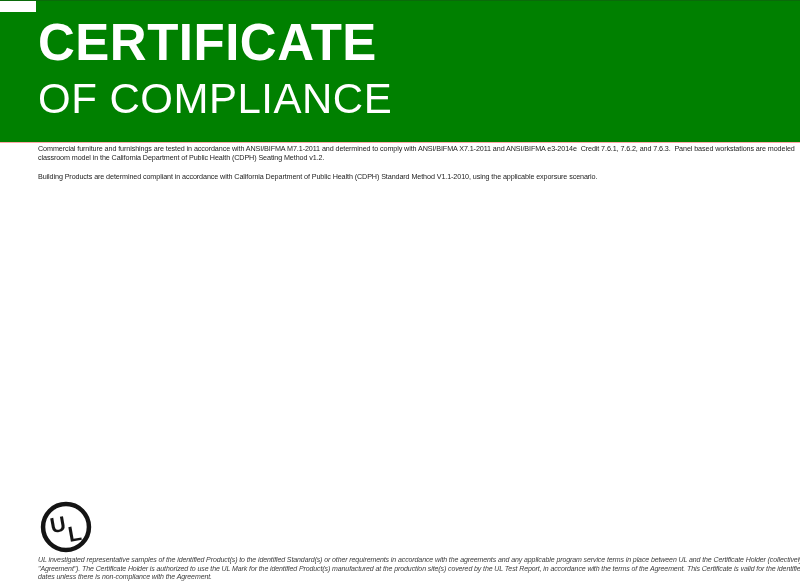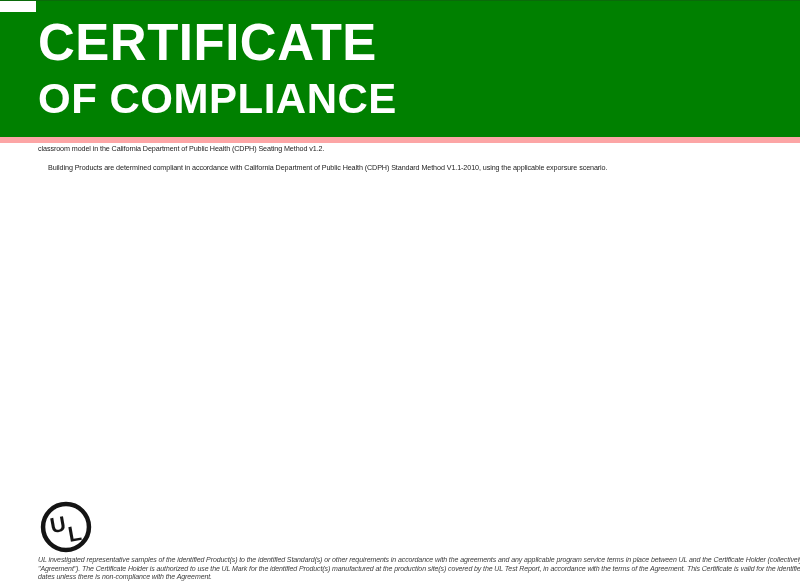--- a/index.html
+++ b/index.html
@@ -10,21 +10,21 @@
     background: #ffffff;
     overflow: hidden;
     font-family: "Liberation Sans", sans-serif;
   }
   .banner {
     position: absolute;
     top: 0; left: 0;
     width: 800px; height: 143px;
     background: #008000;
     border-top: 1px solid #0a6a0a;
-    border-bottom: 6px solid #fca5a5;
+    border-bottom: 1px solid #fca5a5;
     box-sizing: border-box;
   }
   .notch {
     position: absolute;
     top: 0; left: 0;
     width: 36px; height: 11px;
     background: #ffffff;
   }
   .title1 {
     position: absolute;
@@ -32,37 +32,37 @@
     font-size: 51px;
     font-weight: 700;
     letter-spacing: 0.5px;
     color: #ffffff;
     white-space: pre;
   }
   .title2 {
     position: absolute;
     top: 74px; left: 38px;
     font-size: 42px;
-    font-weight: 700;
+    font-weight: 400;
     letter-spacing: 0.5px;
     color: #ffffff;
     white-space: pre;
   }
   .body-text {
     position: absolute;
     top: 144px; left: 38px;
     color: #1c1c1c;
   }
   .tline {
     font-size: 7.2px;
     line-height: 9.3px;
     letter-spacing: -0.1px;
     white-space: pre;
   }
-  .para2 { margin-top: 9.5px; margin-left: 10px; }
+  .para2 { margin-top: 9.5px; }
   .ul-logo {
     position: absolute;
     top: 500px; left: 39px;
     width: 54px; height: 54px;
   }
   .footer {
     position: absolute;
     top: 556px; left: 38px;
     color: #3c3c3c;
     font-style: italic;
@@ -79,20 +79,21 @@
 
 <div class="page">
 
   <header class="banner">
     <div class="notch"></div>
     <div class="title1">CERTIFICATE</div>
     <div class="title2">OF COMPLIANCE</div>
   </header>
 
   <main class="body-text">
+    <div class="tline">Commercial furniture and furnishings are tested in accordance with ANSI/BIFMA M7.1-2011 and determined to comply with ANSI/BIFMA X7.1-2011 and ANSI/BIFMA e3-2014e  Credit 7.6.1, 7.6.2, and 7.6.3.  Panel based workstations are modeled</div>
     <div class="tline">classroom model in the California Department of Public Health (CDPH) Seating Method v1.2.</div>
     <div class="tline para2">Building Products are determined compliant in accordance with California Department of Public Health (CDPH) Standard Method V1.1-2010, using the applicable exporsure scenario.</div>
   </main>
 
   <div class="ul-logo">
     <svg width="54" height="54" viewBox="0 0 60 60">
       <circle cx="30" cy="30" r="25.5" fill="none" stroke="#141414" stroke-width="5"></circle>
       <g transform="rotate(-10 30 30)" font-family="Liberation Sans, sans-serif" font-weight="bold" fill="#141414">
         <text x="13" y="34" font-size="24">U</text>
         <text x="31" y="47" font-size="24">L</text>

